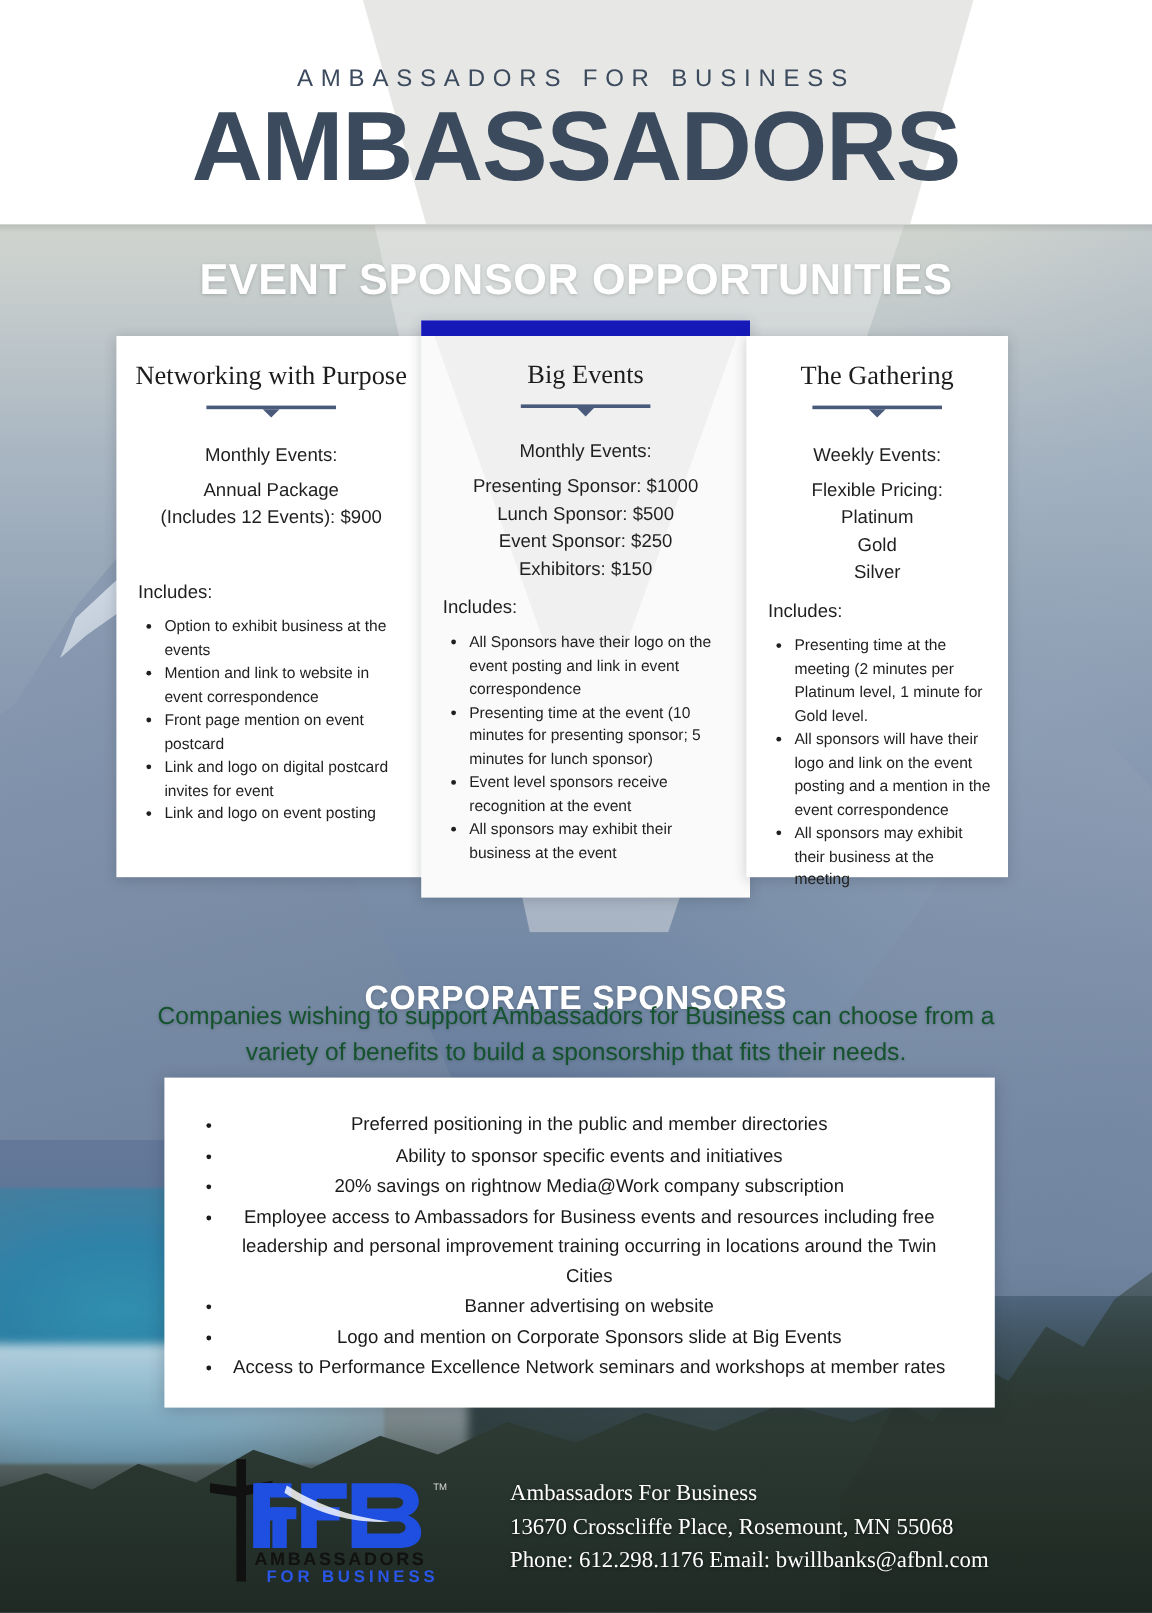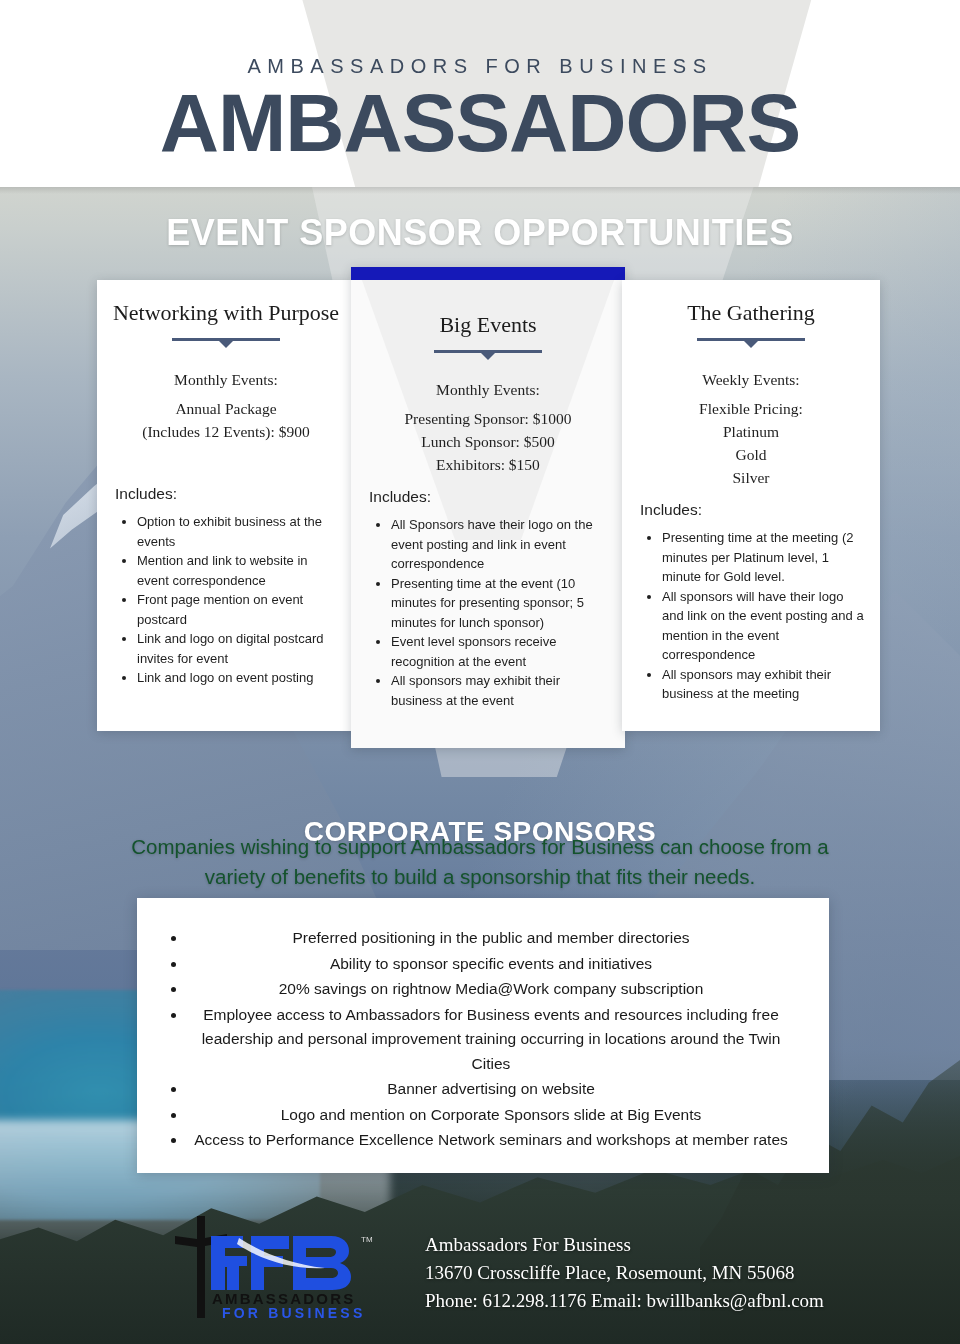--- a/index.html
+++ b/index.html
@@ -115,46 +115,46 @@
     text-shadow:0 1px 3px rgba(0,0,0,0.22);
   }
 
   
   .card {
     position:absolute; background:#ffffff; z-index:7;
     box-shadow:0 2px 10px rgba(40,50,60,0.22);
   }
   #card-0 { left:97px;  top:280px; width:258px; height:451px; }
   #card-1 { left:351px; top:267px; width:274px; height:481px; background:#fafafa; }
-  #card-2 { left:622px; top:280px; width:258px; height:451px; }
+  #card-2 { left:622px; top:280px; width:218px; height:451px; }
   .card-topbar { position:absolute; left:0; top:0; width:100%; height:13px; }
   .card-inner-funnel {
     position:absolute; left:0; top:13px; width:100%; height:260px;
     background:rgba(231,231,231,0.55);
     clip-path:polygon(4% 0%, 96% 0%, 62% 100%, 38% 100%);
     pointer-events:none;
   }
   .card-title {
     position:relative; z-index:2; text-align:center;
     font-family:"Liberation Serif", serif; font-weight:normal;
     color:#1c1c1c; font-size:22px; line-height:27px;
   }
   #card-0 .card-title { padding-top:19px; }
-  #card-1 .card-title { padding-top:44px; }
+  #card-1 .card-title { padding-top:31px; }
   #card-2 .card-title { padding-top:19px; }
   .divider { position:relative; z-index:2; margin:12px auto 0; width:108px; height:10px; }
   .divider-line { width:108px; height:3px; background:#4a5a7a; }
   .divider-tri {
     width:0; height:0; margin:0 auto;
     border-left:7px solid transparent; border-right:7px solid transparent;
     border-top:7px solid #4a5a7a;
   }
   .price-block {
     position:relative; z-index:2; text-align:center;
-    font-size:15.5px; line-height:23px; color:#1f1f1f;font-family:Liberation Serif, serif;
+    font-size:15.5px; line-height:23px; color:#1f1f1f;
   }
   #card-0 .price-block { margin-top:20px; }
   #card-1 .price-block { margin-top:18px; }
   #card-2 .price-block { margin-top:20px; }
   .price-head { margin-bottom:6px; }
   .includes {
     position:relative; z-index:2; font-size:15.5px; color:#1f1f1f;
     padding-left:18px;
   }
   #card-0 .includes { margin-top:42px; }
@@ -235,20 +235,21 @@
   <div class="card-inner-funnel"></div>
   <div class="card-title">Big Events</div>
   <div class="divider">
     <div class="divider-line"></div>
       <div class="divider-tri"></div>
   </div>
   <div class="price-block">
     <div class="price-head">Monthly Events:</div>
     <div>Presenting Sponsor: $1000</div>
     <div>Lunch Sponsor: $500</div>
+    <div>Event Sponsor: $250</div>
     <div>Exhibitors: $150</div>
   </div>
   <div class="includes">Includes:</div>
   <ul class="bullets">
     <li>All Sponsors have their logo on the event posting and link in event correspondence</li>
     <li>Presenting time at the event (10 minutes for presenting sponsor; 5 minutes for lunch sponsor)</li>
     <li>Event level sponsors receive recognition at the event</li>
     <li>All sponsors may exhibit their business at the event</li>
   </ul>
 </div>

